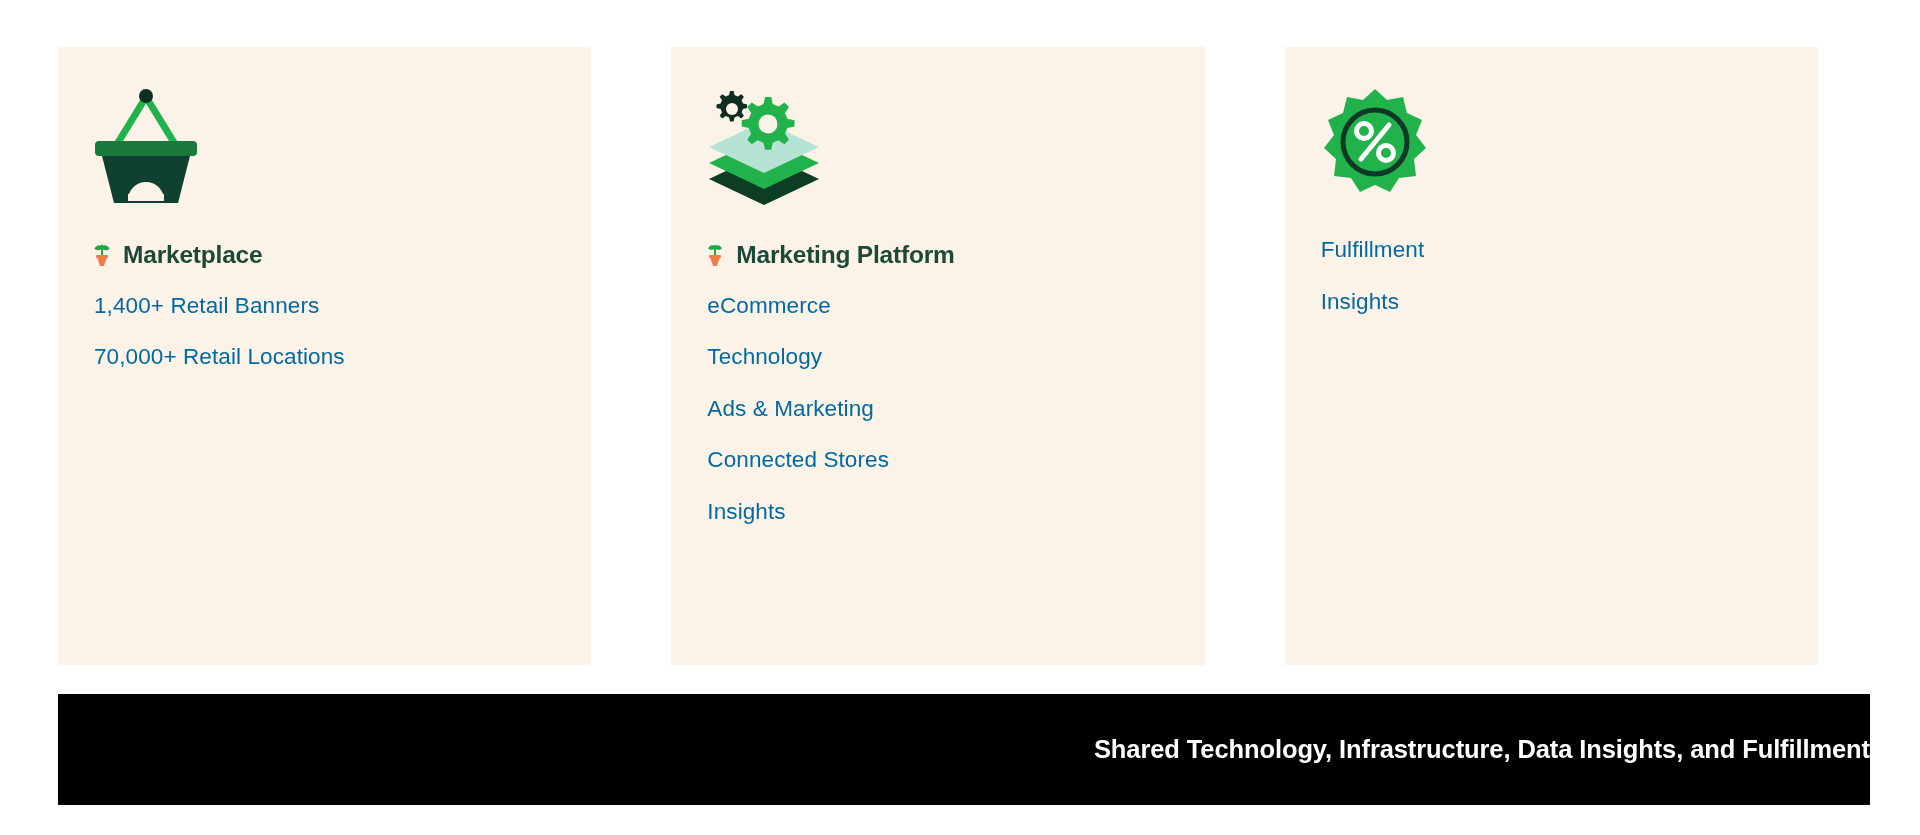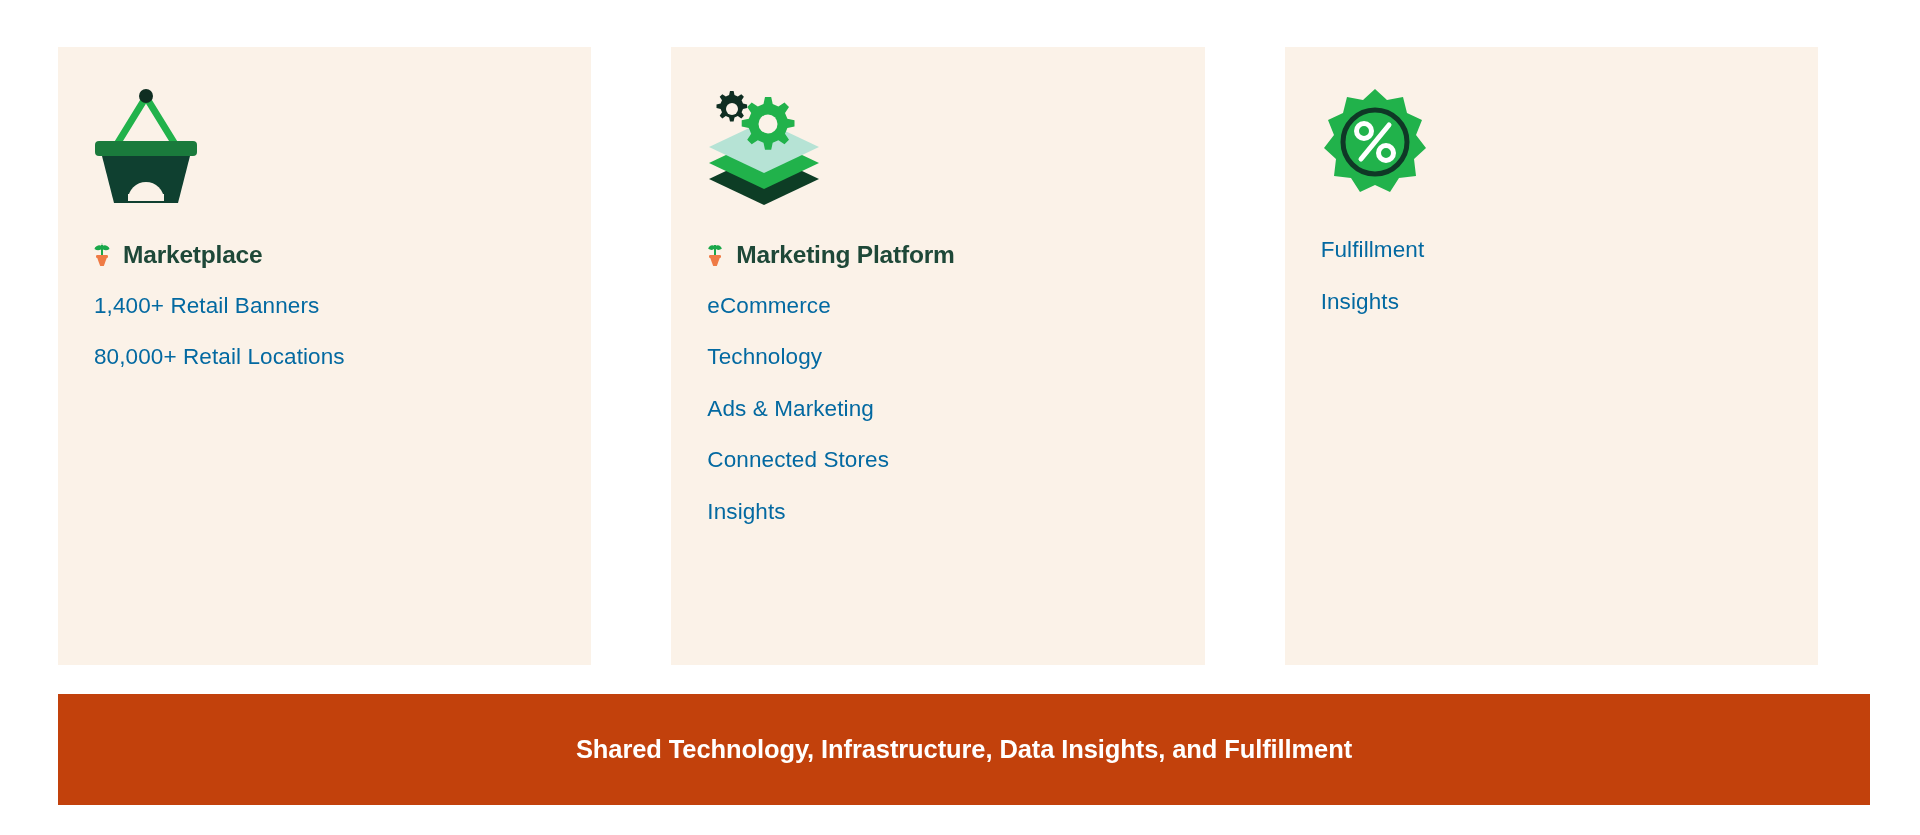--- a/index.html
+++ b/index.html
@@ -90,24 +90,24 @@
   }
   .card-list li:last-child { padding-bottom: 0; }
 
   
   .banner {
     position: absolute;
     left: 58px;
     top: 694px;
     width: 1812px;
     height: 111px;
-    background: #c2410c;
+    background: #000000;
     display: flex;
     align-items: center;
-    justify-content: center;
+    justify-content: flex-end;
   }
 
   .banner-text {
     font-size: 25.5px;
     font-weight: 700;
     color: #ffffff;
     letter-spacing: -0.1px;
     line-height: 1;
     text-align: center;
   }
@@ -144,21 +144,21 @@
           <path d="M10 3.5 C12.5 1 16 2.5 16.8 5.8 C13.8 7.8 11.2 7 10 4.5 Z" fill="#1aa84a"></path>
           <rect x="9" y="2" width="2" height="10" fill="#1aa84a"></rect>
           <path d="M4.5 13 L15.5 13 L11.8 23 L8.2 23 Z" fill="#ef7b45"></path>
           <rect x="4" y="12" width="12" height="3" rx="1.2" fill="#ef7b45"></rect>
         </svg>
         <span class="card-title">Marketplace</span>
       </div>
 
       <ul class="card-list">
         <li>1,400+ Retail Banners</li>
-        <li>80,000+ Retail Locations</li>
+        <li>70,000+ Retail Locations</li>
       </ul>
     </div>
 
     <div class="card">
 
       <div class="card-icon">
         <svg width="118" height="122" viewBox="0 0 118 122" aria-hidden="true">
 
           <path d="M59 66 L114 92 L59 118 L4 92 Z" fill="#0d3d25"></path>
 

